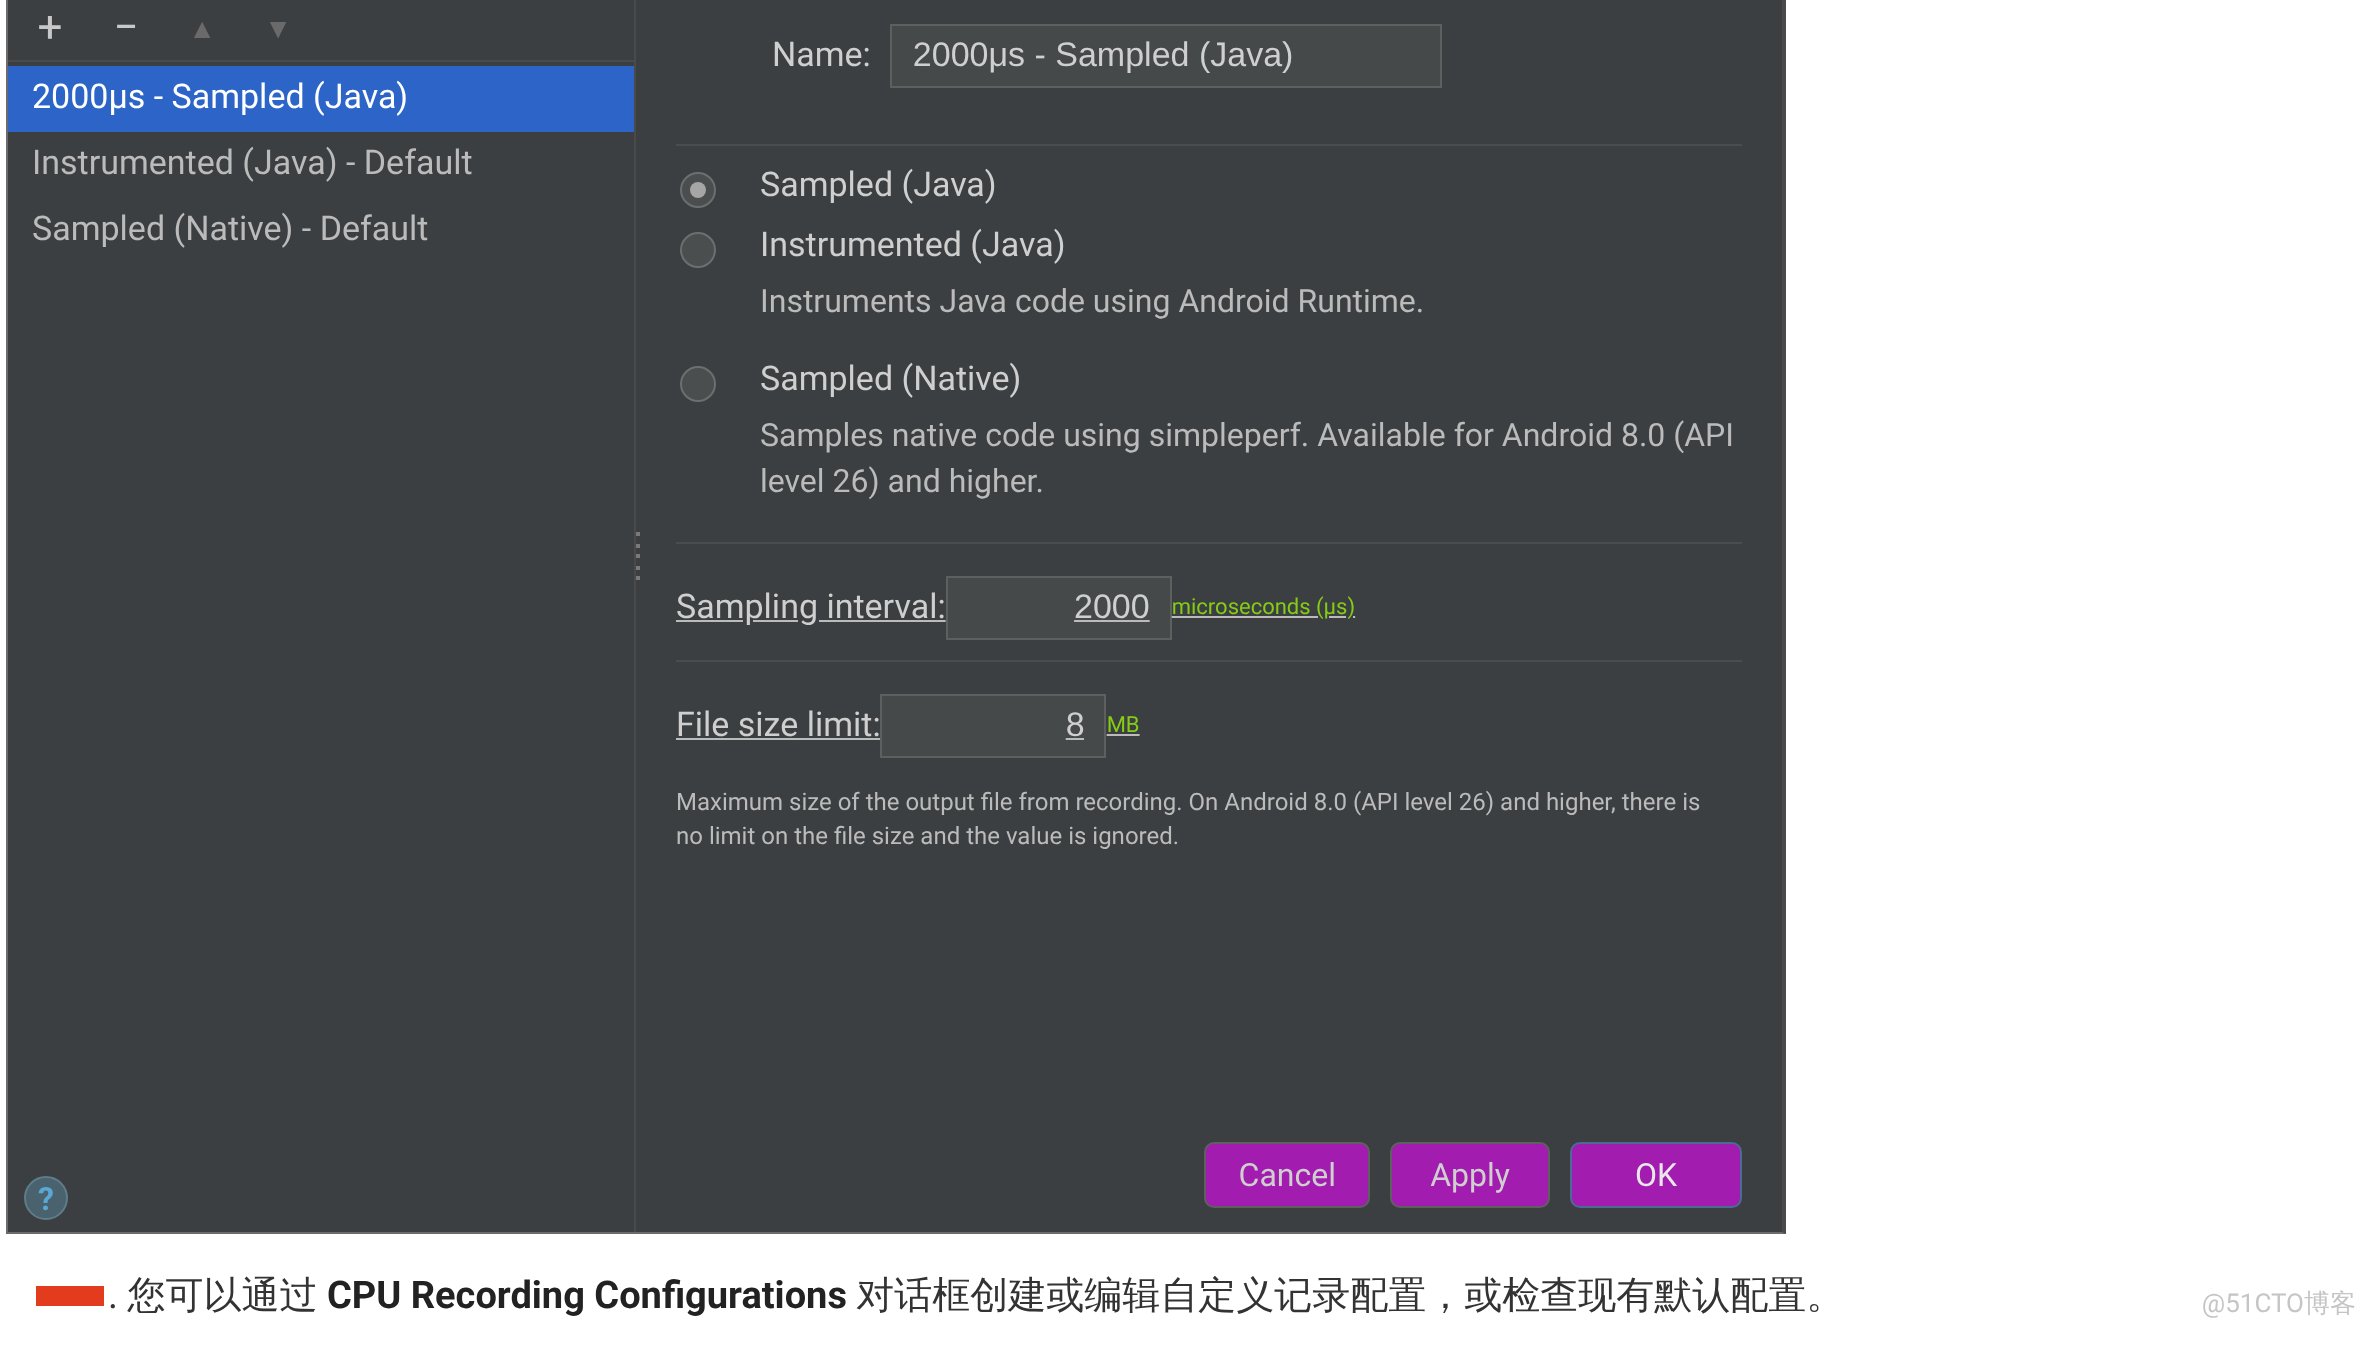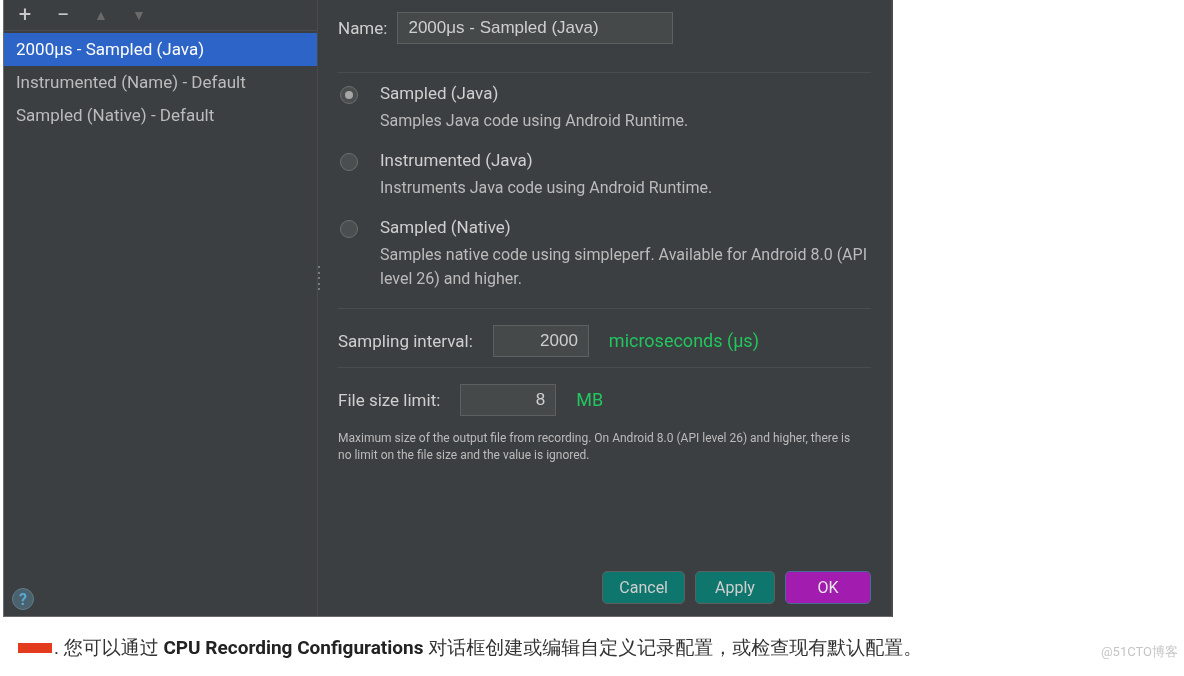--- a/index.html
+++ b/index.html
@@ -88,20 +88,21 @@
       flex-direction: column;
       overflow: hidden;
       position: relative;
     }
     .name-row {
       display: flex;
       align-items: center;
       gap: 10px;
       padding-bottom: 16px;
       margin-bottom: 12px;
+      margin-left: 48px;
     }
     .hr-line {
       border: none;
       border-top: 1px solid #4a4c4e;
       margin-bottom: 10px;
     }
     .name-label {
       color: #cfcfcf;
       font-size: 17px;
     }
@@ -153,36 +154,37 @@
     .radio-desc {
       color: #bbbbbb;
       font-size: 16px;
       padding-left: 0;
       margin-bottom: 14px;
       line-height: 1.45;
     }
     .field-row {
       display: flex;
       align-items: center;
-      gap: 20px;
+      gap: 0;
       margin-top: 6px;
       margin-bottom: 10px;
+      text-decoration: underline;
     }
     .field-label { color: #cfcfcf; font-size: 17px; }
     .num-input {
       background: #45494a;
       border: 1px solid #5e6060;
       color: #cfcfcf;
       padding: 5px 10px;
       font-size: 17px;
-      width: 96px;
+      width: 113px;
       text-align: right;
       outline: none;
     }
-    .unit { color: #22c55e; font-size: 18px; }
+    .unit { color: #84cc16; font-size: 11px; }
     .hint {
       color: #bbbbbb;
       font-size: 12px;
       line-height: 1.45;
       margin-top: 4px;
       max-width: 520px;
     }
     .button-row {
       display: flex;
       justify-content: flex-end;
@@ -191,21 +193,21 @@
       padding-top: 10px;
     }
     .btn {
       min-width: 80px;
       padding: 6px 16px;
       border-radius: 5px;
       font-size: 16px;
       text-align: center;
       cursor: pointer;
       border: 1px solid #5e6060;
-      background: #0f766e;
+      background: #a21caf;
       color: #cfcfcf;
     }
     .btn.primary {
       background: #a21caf;
       border-color: #4a6b94;
       color: #e8e8e8;
       min-width: 86px;
     }
     .caption {
       padding: 18px 6px 0 4px;
@@ -268,21 +270,21 @@
 
     <div class="sidebar">
       <div class="sidebar-toolbar">
         <span class="tb-btn plus">+</span>
         <span class="tb-btn minus">−</span>
         <span class="tb-btn up">▲</span>
         <span class="tb-btn down">▼</span>
       </div>
       <div class="config-list">
         <div class="config-item selected">2000μs - Sampled (Java)</div>
-        <div class="config-item">Instrumented (Name) - Default</div>
+        <div class="config-item">Instrumented (Java) - Default</div>
         <div class="config-item">Sampled (Native) - Default</div>
       </div>
       <div class="help-row">
         <span class="help-icon">?</span>
       </div>
     </div>
 
     <div class="main">
       <div class="drag-grip">
           <span></span>
@@ -297,21 +299,20 @@
         <input class="name-input" value="2000μs - Sampled (Java)" style="">
       </div>
       <hr class="hr-line">
 
       <div class="radio-group">
 
         <div class="radio-option">
           <span class="radio selected"></span>
           <div class="radio-body">
             <div class="radio-label">Sampled (Java)</div>
-            <div class="radio-desc">Samples Java code using Android Runtime.</div>
           </div>
         </div>
 
         <div class="radio-option">
           <span class="radio"></span>
           <div class="radio-body">
             <div class="radio-label">Instrumented (Java)</div>
             <div class="radio-desc">Instruments Java code using Android Runtime.</div>
           </div>
         </div>

